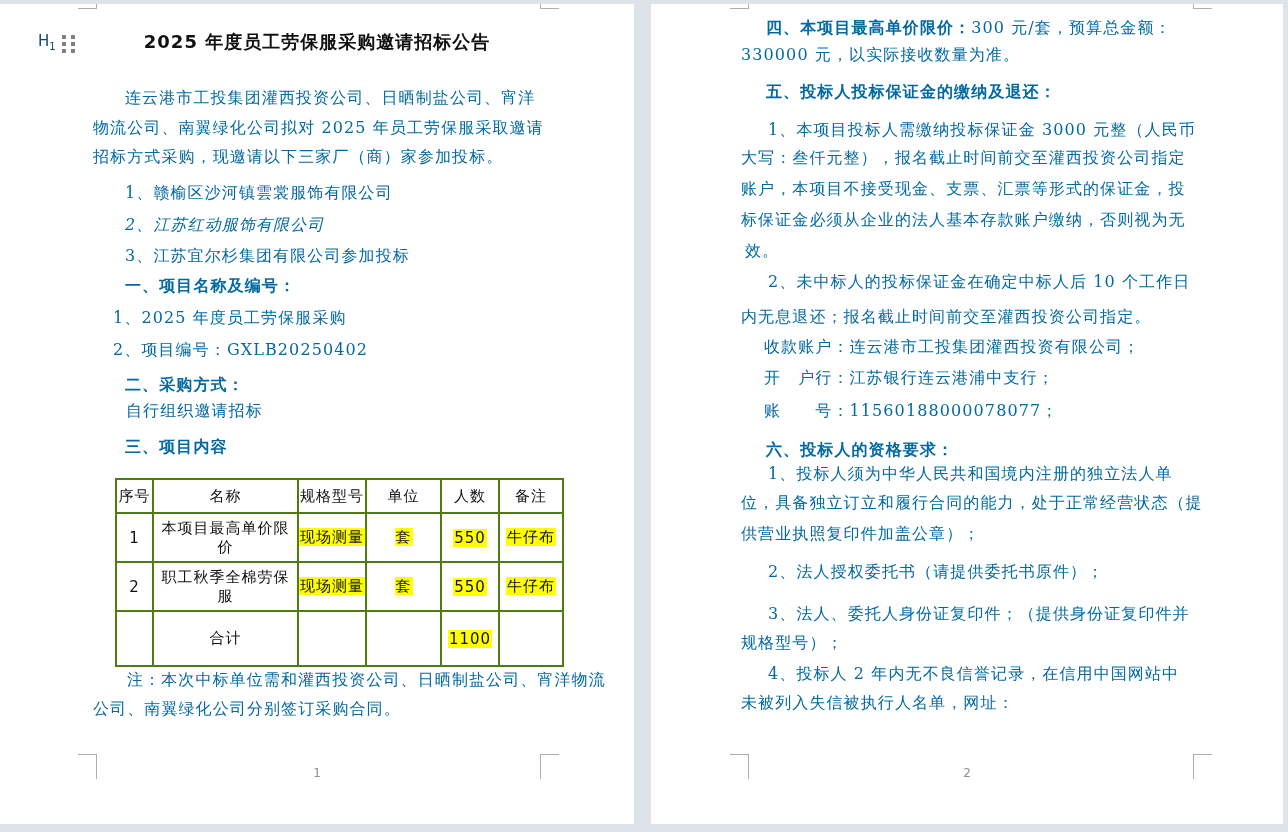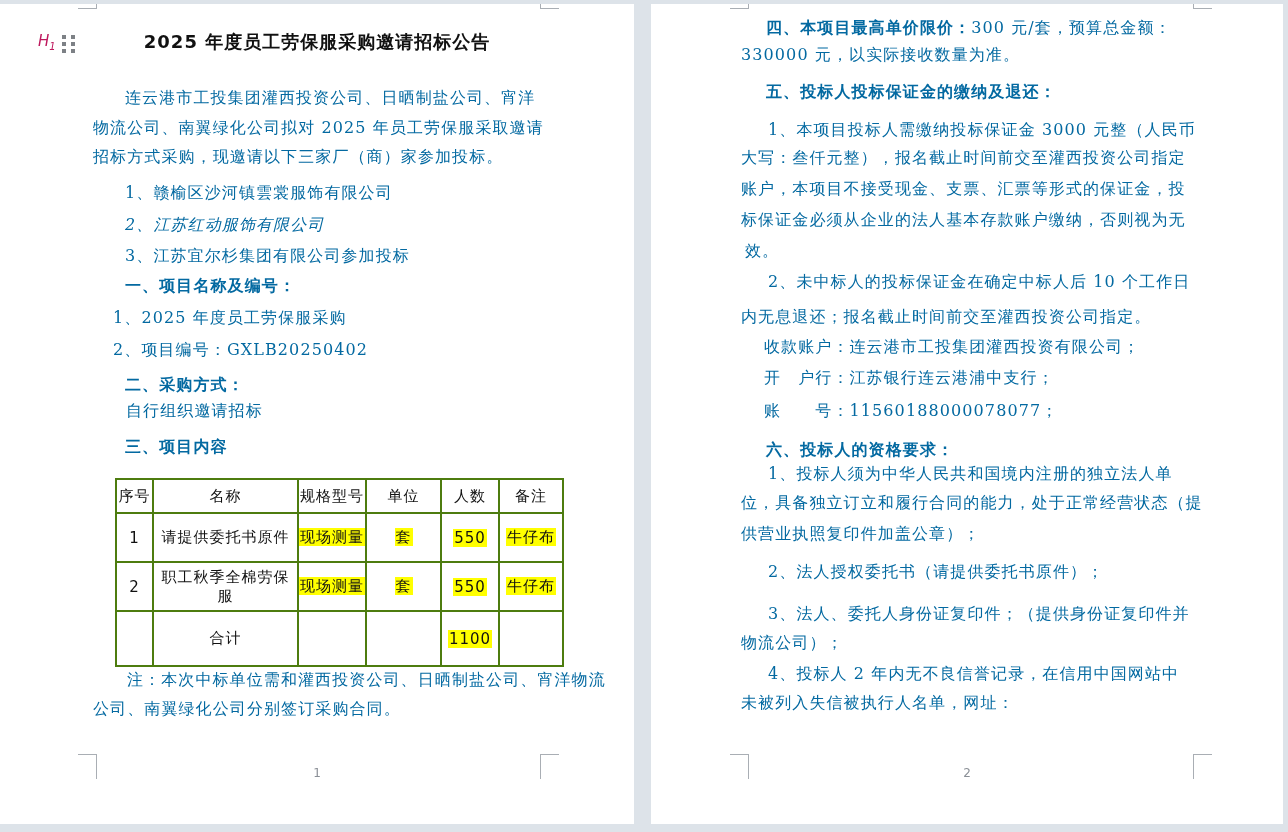--- a/index.html
+++ b/index.html
@@ -35,23 +35,23 @@
   .corner.br{top:750px;height:24px;border-top:1px solid #a9aeb4;border-left:1px solid #a9aeb4;}
 
   .pagenum{
     position:absolute;left:0;right:0;top:762px;text-align:center;
     font-family:"DejaVu Sans","Liberation Sans",sans-serif;
     font-size:12px;color:#8a8f96;
   }
 
   
   .h1-marker{
-    position:absolute;left:38px;top:28px;color:#be185d;
+    position:absolute;left:38px;top:28px;color:#0c4a6e;
     font-family:"DejaVu Sans","Liberation Sans",sans-serif;
-    font-size:15px;letter-spacing:0;font-style:italic;
+    font-size:15px;letter-spacing:0;
   }
   .h1-marker sub{font-size:10px;}
   .drag-handle{position:absolute;left:61px;top:30px;}
 
   
   .items-table{
     position:absolute;left:115px;top:474px;
     border-collapse:collapse;table-layout:fixed;
     font-family:"DejaVu Sans","Liberation Sans",sans-serif;
     font-size:15px;color:#111;
@@ -119,21 +119,21 @@
         <tr class="hdr-row">
       <th>序号</th>
       <th>名称</th>
       <th>规格型号</th>
       <th>单位</th>
       <th>人数</th>
       <th>备注</th>
     </tr>
     <tr class="data-row">
       <td>1</td>
-      <td>请提供委托书原件</td>
+      <td>本项目最高单价限价</td>
       <td><span class="hl">现场测量</span></td>
       <td><span class="hl">套</span></td>
       <td><span class="hl">550</span></td>
       <td><span class="hl">牛仔布</span></td>
     </tr>
     <tr class="data-row">
       <td>2</td>
       <td>职工秋季全棉劳保服</td>
       <td><span class="hl">现场测量</span></td>
       <td><span class="hl">套</span></td>
@@ -177,18 +177,18 @@
   <div class="line" style="left:113px;top:333px;">收款账户：连云港市工投集团灌西投资有限公司；</div>
   <div class="line" style="left:113px;top:364px;">开　户行：江苏银行连云港浦中支行；</div>
   <div class="line" style="left:113px;top:397px;">账　　号：11560188000078077；</div>
 
   <div class="line sans bold" style="left:115px;top:436px;text-align:right;">六、投标人的资格要求：</div>
   <div class="line" style="left:117px;top:460px;">1、投标人须为中华人民共和国境内注册的独立法人单</div>
   <div class="line" style="left:90px;top:489px;">位，具备独立订立和履行合同的能力，处于正常经营状态（提</div>
   <div class="line" style="left:90px;top:520px;">供营业执照复印件加盖公章）；</div>
   <div class="line" style="left:117px;top:558px;">2、法人授权委托书（请提供委托书原件）；</div>
   <div class="line" style="left:117px;top:600px;">3、法人、委托人身份证复印件；（提供身份证复印件并</div>
-  <div class="line" style="left:90px;top:629px;">物流公司）；</div>
+  <div class="line" style="left:90px;top:629px;">规格型号）；</div>
   <div class="line" style="left:117px;top:660px;">4、投标人 2 年内无不良信誉记录，在信用中国网站中</div>
   <div class="line" style="left:90px;top:689px;">未被列入失信被执行人名单，网址：</div>
 
   <div class="pagenum">2</div>
 </div>
 
 </body></html>

